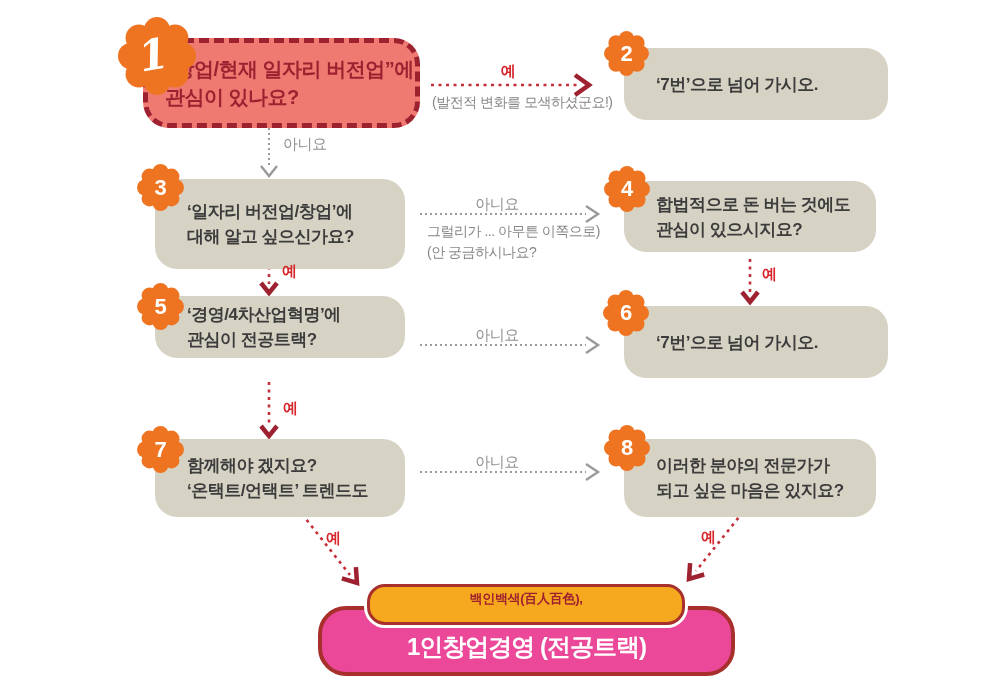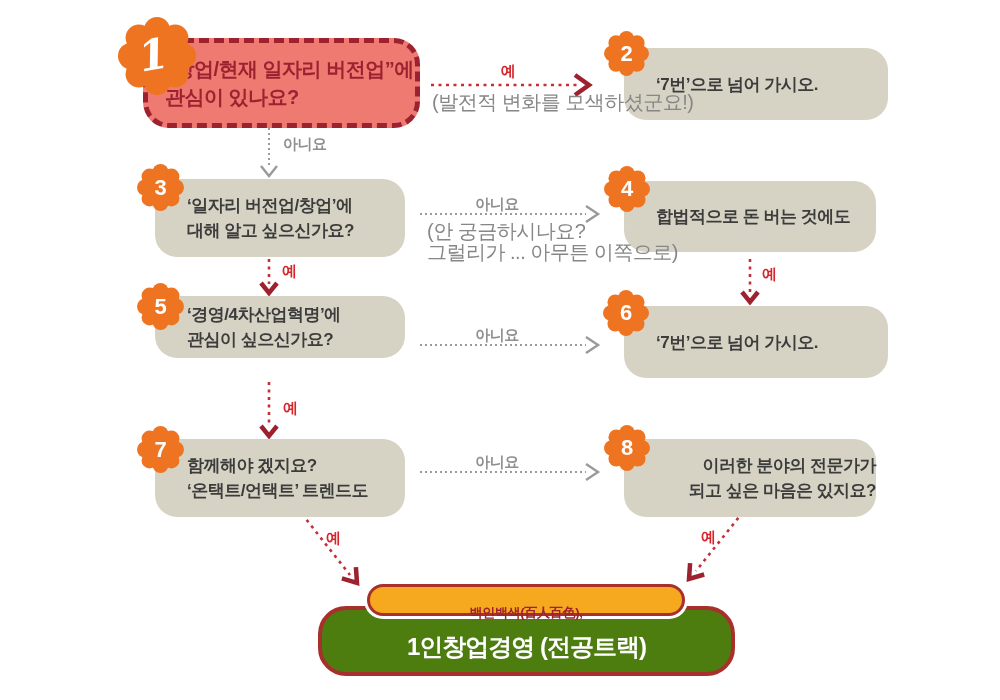--- a/index.html
+++ b/index.html
@@ -17,41 +17,41 @@
 
   
   .badge{position:absolute;display:flex;align-items:center;justify-content:center;}
   .badge svg{position:absolute;left:0;top:0;width:100%;height:100%;}
   .badge .num{position:relative;color:#ffffff;font-weight:bold;font-size:22px;}
   .badge.big .num{font-family:"DejaVu Serif","Liberation Serif",serif;font-style:italic;
         font-size:42px;transform:rotate(-10deg) translate(-3px,-2px);}
 
   
   .lbl-yes{position:absolute;color:#d6252b;font-weight:bold;font-size:15px;letter-spacing:-0.5px;}
-  .lbl-no{position:absolute;color:#8f8f8f;font-weight:bold;font-size:15px;letter-spacing:-0.5px;}
-  .note{position:absolute;color:#878787;font-size:20px;line-height:21px;letter-spacing:-0.5px;white-space:nowrap;}
+  .lbl-no{position:absolute;color:#8f8f8f;font-weight:normal;font-size:15px;letter-spacing:-0.5px;}
+  .note{position:absolute;color:#878787;font-size:14px;line-height:21px;letter-spacing:-0.5px;white-space:nowrap;}
   .center{transform:translateX(-50%);}
 
   
   .arrows{position:absolute;left:0;top:0;pointer-events:none;}
   .rline{stroke:#c42e38;stroke-width:2.6;fill:none;stroke-dasharray:3 4.5;}
   .gline{stroke:#9a9a9a;stroke-width:2;fill:none;stroke-dasharray:2 3;}
   .rhead{stroke:#9e2130;stroke-width:4.5;fill:none;stroke-linejoin:miter;}
   .ghead{stroke:#9a9a9a;stroke-width:2.4;fill:none;}
 
   
   .track-box{position:absolute;left:318px;top:606px;width:417px;height:70px;box-sizing:border-box;
-        background:#4d7c0f;border:4px solid #a8302c;border-radius:28px;z-index:2;
+        background:#ec4899;border:4px solid #a8302c;border-radius:28px;z-index:2;
         display:flex;align-items:flex-end;justify-content:center;}
   .track-box .track{color:#ffffff;font-weight:bold;font-size:24px;letter-spacing:-1px;
         padding-bottom:9px;white-space:nowrap;}
-  .ribbon{position:absolute;left:367px;top:584px;width:318px;height:32px;box-sizing:border-box;
+  .ribbon{position:absolute;left:367px;top:584px;width:318px;height:41px;box-sizing:border-box;
         background:#f6a81f;border:3px solid #a8302c;border-radius:18px;box-shadow:0 0 0 3px #ffffff;
         z-index:3;text-align:center;color:#9e2130;font-weight:bold;font-size:13px;line-height:17px;
-        padding-top:17px;letter-spacing:-0.3px;}
+        padding-top:3px;letter-spacing:-0.3px;}
   .ribbon span{display:block;white-space:nowrap;}
 </style>
 </head>
 <body>
 
 <div class="stage">
 
   <svg class="arrows" width="1000" height="700" viewBox="0 0 1000 700">
 
     <path class="rline" d="M431,85 H577"></path>
@@ -119,21 +119,21 @@
           <circle cx="17" cy="50" r="17"></circle>
           <circle cx="26.7" cy="26.7" r="17"></circle>
           <circle cx="50" cy="17" r="17"></circle>
           <circle cx="73.3" cy="26.7" r="17"></circle>
           <circle cx="50" cy="50" r="36"></circle>
         </g>
       </svg>
     <span class="num">2</span>
   </div>
 
-  <div class="node" style="left:155px;top:179px;width:250px;height:78px;">
+  <div class="node" style="left:155px;top:179px;width:250px;height:90px;">
     <span>‘일자리 버전업/창업’에</span>
     <span>대해 알고 싶으신가요?</span>
   </div>
   <div class="badge" style="left:137px;top:164px;width:47px;height:47px;">
     <svg viewBox="0 0 100 100">
         <g fill="#ee7421">
           <circle cx="83" cy="50" r="17"></circle>
           <circle cx="73.3" cy="73.3" r="17"></circle>
           <circle cx="50" cy="83" r="17"></circle>
           <circle cx="26.7" cy="73.3" r="17"></circle>
@@ -142,41 +142,42 @@
           <circle cx="50" cy="17" r="17"></circle>
           <circle cx="73.3" cy="26.7" r="17"></circle>
           <circle cx="50" cy="50" r="36"></circle>
         </g>
       </svg>
     <span class="num">3</span>
   </div>
 
   <div class="node" style="left:624px;top:181px;width:252px;height:71px;">
     <span>합법적으로 돈 버는 것에도</span>
+    <span>관심이 있으시지요?</span>
   </div>
   <div class="badge" style="left:604px;top:166px;width:46px;height:46px;">
     <svg viewBox="0 0 100 100">
         <g fill="#ee7421">
           <circle cx="83" cy="50" r="17"></circle>
           <circle cx="73.3" cy="73.3" r="17"></circle>
           <circle cx="50" cy="83" r="17"></circle>
           <circle cx="26.7" cy="73.3" r="17"></circle>
           <circle cx="17" cy="50" r="17"></circle>
           <circle cx="26.7" cy="26.7" r="17"></circle>
           <circle cx="50" cy="17" r="17"></circle>
           <circle cx="73.3" cy="26.7" r="17"></circle>
           <circle cx="50" cy="50" r="36"></circle>
         </g>
       </svg>
     <span class="num">4</span>
   </div>
 
   <div class="node" style="left:155px;top:296px;width:250px;height:62px;">
     <span>‘경영/4차산업혁명’에</span>
-    <span>관심이 싶으신가요?</span>
+    <span>관심이 전공트랙?</span>
   </div>
   <div class="badge" style="left:137px;top:283px;width:47px;height:47px;">
     <svg viewBox="0 0 100 100">
         <g fill="#ee7421">
           <circle cx="83" cy="50" r="17"></circle>
           <circle cx="73.3" cy="73.3" r="17"></circle>
           <circle cx="50" cy="83" r="17"></circle>
           <circle cx="26.7" cy="73.3" r="17"></circle>
           <circle cx="17" cy="50" r="17"></circle>
           <circle cx="26.7" cy="26.7" r="17"></circle>
@@ -222,21 +223,21 @@
           <circle cx="17" cy="50" r="17"></circle>
           <circle cx="26.7" cy="26.7" r="17"></circle>
           <circle cx="50" cy="17" r="17"></circle>
           <circle cx="73.3" cy="26.7" r="17"></circle>
           <circle cx="50" cy="50" r="36"></circle>
         </g>
       </svg>
     <span class="num">7</span>
   </div>
 
-  <div class="node" style="left:624px;top:439px;width:252px;height:78px;text-align:right;">
+  <div class="node" style="left:624px;top:439px;width:252px;height:78px;">
     <span>이러한 분야의 전문가가</span>
     <span>되고 싶은 마음은 있지요?</span>
   </div>
   <div class="badge" style="left:604px;top:425px;width:46px;height:46px;">
     <svg viewBox="0 0 100 100">
         <g fill="#ee7421">
           <circle cx="83" cy="50" r="17"></circle>
           <circle cx="73.3" cy="73.3" r="17"></circle>
           <circle cx="50" cy="83" r="17"></circle>
           <circle cx="26.7" cy="73.3" r="17"></circle>
@@ -250,22 +251,22 @@
     <span class="num">8</span>
   </div>
 
   <div class="lbl-yes center" style="left:508px;top:62px;">예</div>
   <div class="note" style="left:432px;top:92px;">(발전적 변화를 모색하셨군요!)</div>
 
   <div class="lbl-no" style="left:283px;top:135px;">아니요</div>
 
   <div class="lbl-no center" style="left:497px;top:195px;">아니요</div>
   <div class="note" style="left:427px;top:221px;">
+    <span style="display:block;">그럴리가 ... 아무튼 이쪽으로)</span>
     <span style="display:block;">(안 궁금하시나요?</span>
-    <span style="display:block;">그럴리가 ... 아무튼 이쪽으로)</span>
   </div>
 
   <div class="lbl-yes" style="left:282px;top:262px;">예</div>
   <div class="lbl-yes" style="left:762px;top:265px;">예</div>
 
   <div class="lbl-no center" style="left:497px;top:326px;">아니요</div>
   <div class="lbl-yes" style="left:283px;top:399px;">예</div>
 
   <div class="lbl-no center" style="left:497px;top:453px;">아니요</div>
 

